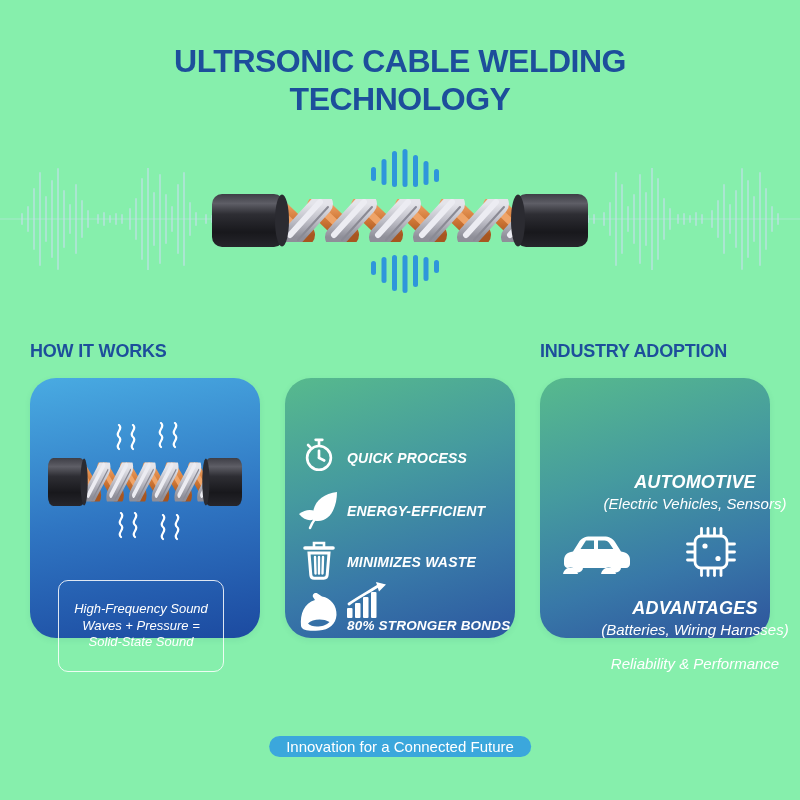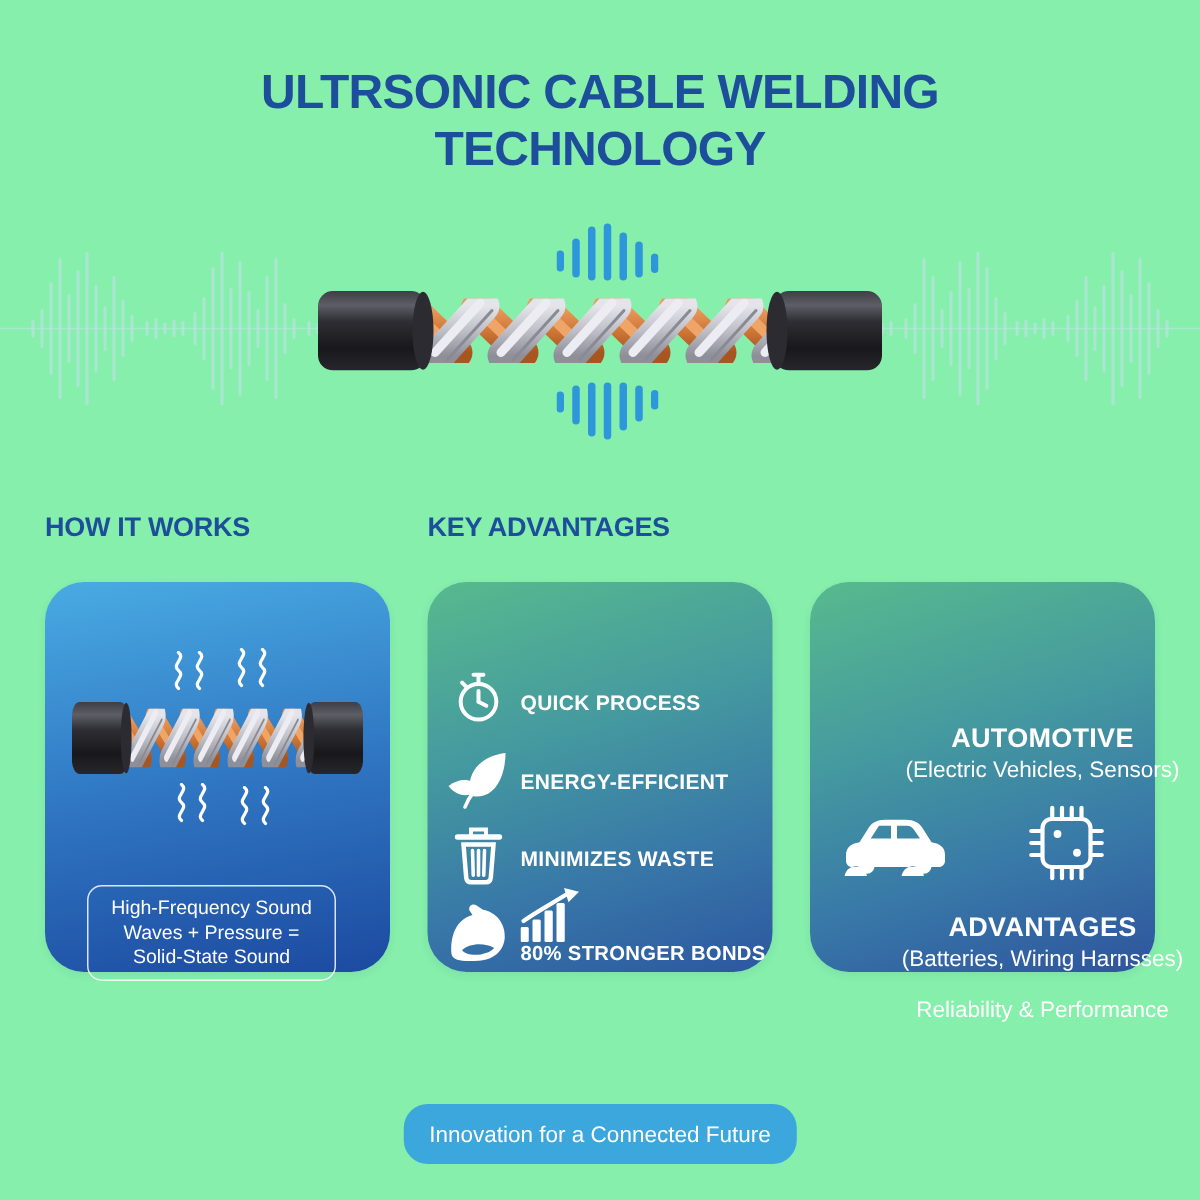--- a/index.html
+++ b/index.html
@@ -17,46 +17,46 @@
   .hero-cable{left:212px;top:194px;z-index:2;}
   .bars-top{left:371px;top:147px;z-index:1;}
   .bars-bottom{left:371px;top:249px;z-index:1;transform:scaleY(-1);}
 
   
   .col-head{position:absolute;top:341px;width:230px;text-align:left;
             color:#1D4E9B;font-size:18px;font-weight:700;letter-spacing:-0.2px;}
   .col-head.c1{left:30px}.col-head.c2{left:285px}.col-head.c3{left:540px}
 
   
-  .card{position:absolute;top:388px;width:230px;height:260px;border-radius:26px;
-        box-shadow:0 2px 6px rgba(30,60,110,0.08);color:#fff;}
+  .card{position:absolute;top:378px;width:230px;height:260px;border-radius:26px;
+        box-shadow:0 2px 6px rgba(30,60,110,0.08);color:#fff;font-style:italic;}
   .card.c1{left:30px;background:linear-gradient(170deg,#49ABE2 0%,#2F75C2 52%,#1C4AA0 100%);}
   .card.c2{left:285px;background:linear-gradient(163deg,#57BA8D 0%,#459A9F 38%,#3878A8 70%,#2C57A0 100%);}
   .card.c3{left:540px;background:linear-gradient(163deg,#57BA8D 0%,#459A9F 38%,#3878A8 70%,#2E549D 100%);}
 
   
   .cable-small{position:absolute;left:18px;top:80px;}
   .squig{position:absolute;}
   .caption-box{position:absolute;left:28px;top:202px;width:166px;box-sizing:border-box;
                border:1.6px solid rgba(255,255,255,0.85);border-radius:10px;
-               padding:6px 2px;text-align:center;font-size:13px;line-height:16.5px;}
+               padding:20px 2px;text-align:center;font-size:13px;line-height:16.5px;}
 
   
   .adv-label{position:absolute;left:62px;font-weight:700;font-size:14px;letter-spacing:0.2px;white-space:nowrap;}
   .adv-label.l4{font-size:13.5px;}
 
   
   .ind-text{position:absolute;left:0;width:100%;text-align:center;margin-left:40px;}
   .ind-title{font-size:18px;font-weight:700;letter-spacing:0.2px;}
   .ind-sub{font-size:15px;}
   .ind-foot{font-size:15px;}
 
   
   .badge{position:absolute;top:736px;left:50%;transform:translateX(-50%);
-         height:40px;padding:0 17px;display:flex;align-items:center;
+         height:21px;padding:0 17px;display:flex;align-items:center;
          background:#3BA7DC;border-radius:16px;color:#fff;font-size:15px;white-space:nowrap;}
 </style>
 </head>
 <body>
 
 <div class="stage">
 
   <svg width="0" height="0" style="position:absolute" aria-hidden="true">
     <defs>
       <linearGradient id="connG" x1="0" y1="0" x2="0" y2="1">
@@ -227,21 +227,21 @@
 
   <svg class="abs hero-cable" width="376" height="53">
       <use href="#cable-sym"></use>
     </svg>
 
   <svg class="abs bars-bottom" width="68" height="46">
       <use href="#fan-sym"></use>
     </svg>
 
   <div class="col-head c1">HOW IT WORKS</div>
-  <div class="col-head c2">KEY ADVANTAGES</div>
+  <div class="col-head c3">INDUSTRY ADOPTION</div>
 
   <div class="card c1">
     <svg class="squig" style="left:84px;top:46px" width="26" height="27">
         <use href="#squig-sym"></use>
       </svg>
     <svg class="squig" style="left:126px;top:44px" width="26" height="27">
         <use href="#squig-sym"></use>
       </svg>
 
     <svg class="cable-small" width="194" height="48" preserveAspectRatio="none" viewBox="0 0 376 53">

